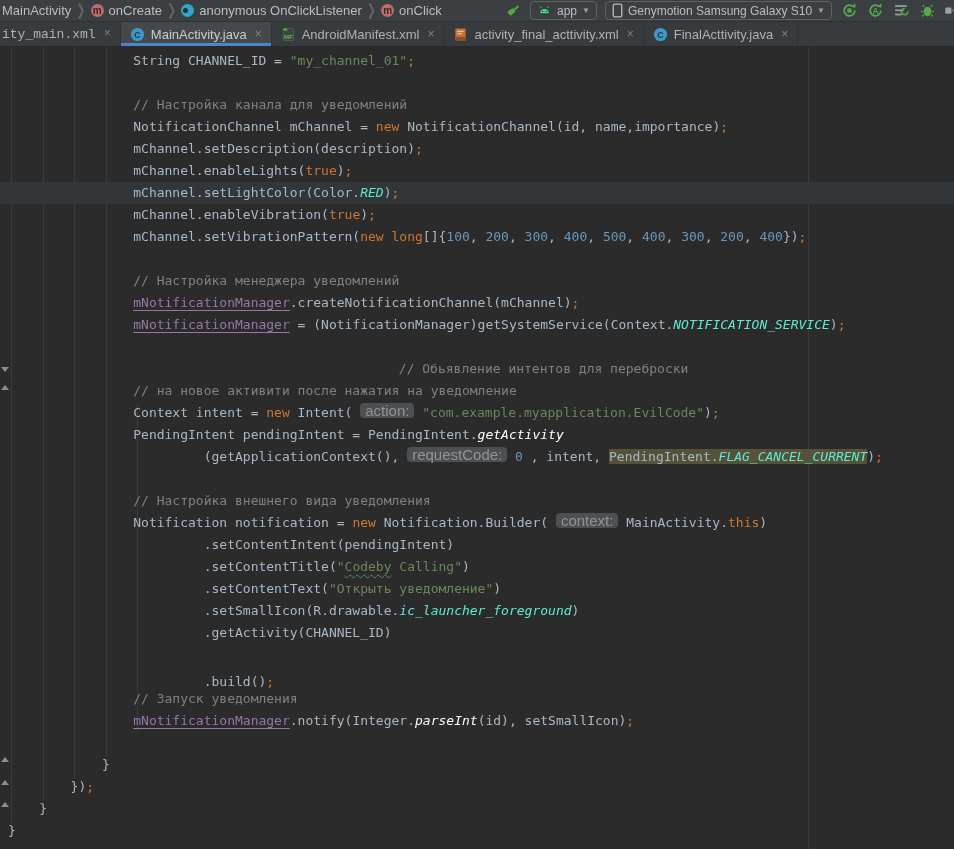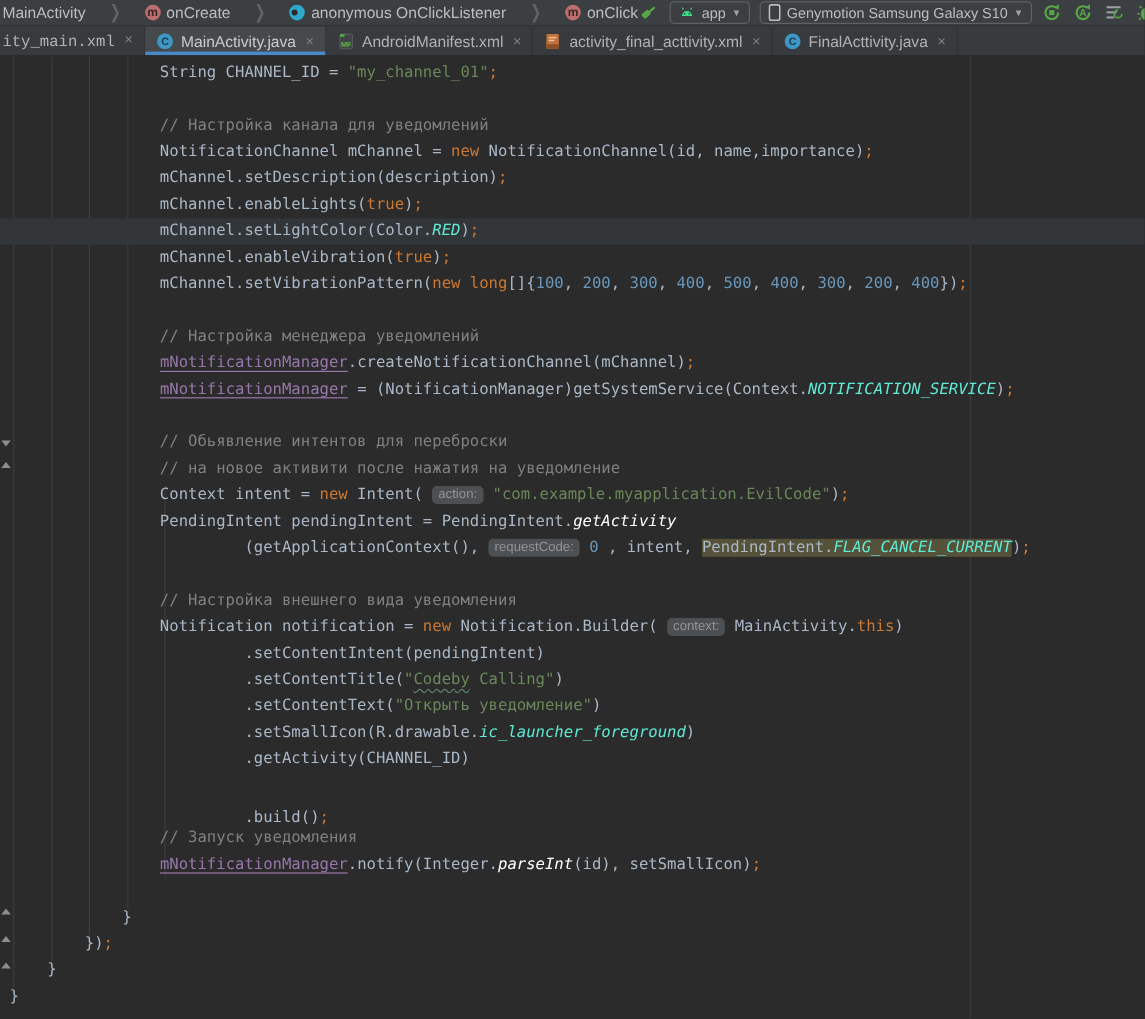--- a/index.html
+++ b/index.html
@@ -2,21 +2,21 @@
 <html><head>
 <meta charset="utf-8">
 <style>
   html,body{margin:0;padding:0;background:#2B2B2B;width:954px;height:849px;overflow:hidden;
     font-family:"Liberation Sans", sans-serif;}
   *{box-sizing:border-box;}
 
   
   .topbar{height:22px;background:#3C3F41;display:flex;align-items:center;padding:0 0 0 2px;
     border-bottom:1px solid #2F3234;white-space:nowrap;overflow:hidden;}
-  .crumbs{display:flex;align-items:center;gap:20px;font-size:13px;color:#BBBDBF;}
+  .crumbs{display:flex;align-items:center;gap:5px;font-size:13px;color:#BBBDBF;}
   .crumb{display:flex;align-items:center;gap:5px;cursor:default;}
   .crumb-sep{color:#5F6467;font-size:11px;transform:scaleY(1.4);}
   .mini-icon{width:13px;height:13px;border-radius:50%;display:inline-flex;align-items:center;
     justify-content:center;font-size:10px;font-weight:bold;flex:0 0 auto;}
   .icon-method{background:#BC6E6E;color:#3A2626;}
   .icon-anon{background:#2FA8CC;position:relative;}
   .icon-anon::after{content:"";position:absolute;left:2px;top:4px;width:5px;height:5px;
     border-radius:50%;background:#2B2B2B;}
   .toolgroup{display:flex;align-items:center;margin-left:12px;gap:8px;}
   .combo{height:19px;border:1px solid #5E6163;border-radius:4px;display:flex;align-items:center;
@@ -50,21 +50,21 @@
   .tok-s{color:#6A8759;}
   .tok-n{color:#6897BB;}
   .tok-c{color:#808080;}
   .tok-semi{color:#CC7832;}
   .tok-f{color:#9876AA;text-decoration:underline;text-decoration-thickness:1px;text-underline-offset:3px;}
   .tok-co{color:#5eead4;font-style:italic;}
   .tok-sm{color:#ffffff;font-style:italic;}
   .tok-hl{background:#565239;}
   .tok-typo{text-decoration:underline wavy #5F826B;text-decoration-thickness:1px;text-underline-offset:3px;}
   .tok-h{display:inline-block;background:#4C5052;color:#909497;border-radius:4px;
-    font-family:"Liberation Sans",sans-serif;font-size:11px;line-height:15px;height:15px;
+    font-family:"Liberation Sans",sans-serif;font-size:15px;line-height:15px;height:15px;
     padding:0 5px;position:relative;top:-1px;}
   .fold{position:absolute;left:1px;width:0;height:0;border-left:4px solid transparent;
     border-right:4px solid transparent;cursor:pointer;}
   .fold.up{border-bottom:5px solid #8A8E91;}
   .fold.down{border-top:5px solid #8A8E91;}
 </style>
 </head>
 <body>
 
 <div class="topbar">
@@ -224,21 +224,21 @@
       <div class="code-line" style="top: 91px;"><span class="tok-d">                mChannel.setDescription(description)</span><span class="tok-semi">;</span></div>
       <div class="code-line" style="top: 113px;"><span class="tok-d">                mChannel.enableLights(</span><span class="tok-k">true</span><span class="tok-d">)</span><span class="tok-semi">;</span></div>
       <div class="code-line current" style="top: 135px;"><span class="tok-d">                mChannel.setLightColor(Color.</span><span class="tok-co">RED</span><span class="tok-d">)</span><span class="tok-semi">;</span></div>
       <div class="code-line" style="top: 157px;"><span class="tok-d">                mChannel.enableVibration(</span><span class="tok-k">true</span><span class="tok-d">)</span><span class="tok-semi">;</span></div>
       <div class="code-line" style="top: 179px;"><span class="tok-d">                mChannel.setVibrationPattern(</span><span class="tok-k">new</span><span class="tok-d"> </span><span class="tok-k">long</span><span class="tok-d">[]{</span><span class="tok-n">100</span><span class="tok-d">, </span><span class="tok-n">200</span><span class="tok-d">, </span><span class="tok-n">300</span><span class="tok-d">, </span><span class="tok-n">400</span><span class="tok-d">, </span><span class="tok-n">500</span><span class="tok-d">, </span><span class="tok-n">400</span><span class="tok-d">, </span><span class="tok-n">300</span><span class="tok-d">, </span><span class="tok-n">200</span><span class="tok-d">, </span><span class="tok-n">400</span><span class="tok-d">})</span><span class="tok-semi">;</span></div>
       <div class="code-line" style="top: 201px;"></div>
       <div class="code-line" style="top: 223px;"><span class="tok-c">                // Настройка менеджера уведомлений</span></div>
       <div class="code-line" style="top: 245px;"><span class="tok-d">                </span><span class="tok-f">mNotificationManager</span><span class="tok-d">.createNotificationChannel(mChannel)</span><span class="tok-semi">;</span></div>
       <div class="code-line" style="top: 267px;"><span class="tok-d">                </span><span class="tok-f">mNotificationManager</span><span class="tok-d"> = (NotificationManager)getSystemService(Context.</span><span class="tok-co">NOTIFICATION_SERVICE</span><span class="tok-d">)</span><span class="tok-semi">;</span></div>
       <div class="code-line" style="top: 289px;"></div>
-      <div class="code-line" style="top: 311px;"><span class="tok-c">                // Обьявление интентов для переброски</span></div>
+      <div class="code-line" style="top: 311px; text-align: center;"><span class="tok-c">                // Обьявление интентов для переброски</span></div>
       <div class="code-line" style="top: 333px;"><span class="tok-c">                // на новое активити после нажатия на уведомление</span></div>
       <div class="code-line" style="top: 355px;"><span class="tok-d">                Context intent = </span><span class="tok-k">new</span><span class="tok-d"> Intent( </span><span class="tok-h">action:</span><span class="tok-d"> </span><span class="tok-s">"com.example.myapplication.EvilCode"</span><span class="tok-d">)</span><span class="tok-semi">;</span></div>
       <div class="code-line" style="top: 377px;"><span class="tok-d">                PendingIntent pendingIntent = PendingIntent.</span><span class="tok-sm">getActivity</span></div>
       <div class="code-line" style="top: 399px;"><span class="tok-d">                         (getApplicationContext(), </span><span class="tok-h">requestCode:</span><span class="tok-d"> </span><span class="tok-n">0</span><span class="tok-d"> , intent, </span><span class="tok-d tok-hl">PendingIntent.</span><span class="tok-co tok-hl">FLAG_CANCEL_CURRENT</span><span class="tok-d">)</span><span class="tok-semi">;</span></div>
       <div class="code-line" style="top: 421px;"></div>
       <div class="code-line" style="top: 443px;"><span class="tok-c">                // Настройка внешнего вида уведомления</span></div>
       <div class="code-line" style="top: 465px;"><span class="tok-d">                Notification notification = </span><span class="tok-k">new</span><span class="tok-d"> Notification.Builder( </span><span class="tok-h">context:</span><span class="tok-d"> MainActivity.</span><span class="tok-k">this</span><span class="tok-d">)</span></div>
       <div class="code-line" style="top: 487px;"><span class="tok-d">                         .setContentIntent(pendingIntent)</span></div>
       <div class="code-line" style="top: 509px;"><span class="tok-d">                         .setContentTitle(</span><span class="tok-s">"</span><span class="tok-s tok-typo">Codeby</span><span class="tok-s"> Calling"</span><span class="tok-d">)</span></div>
       <div class="code-line" style="top: 531px;"><span class="tok-d">                         .setContentText(</span><span class="tok-s">"Открыть уведомление"</span><span class="tok-d">)</span></div>

